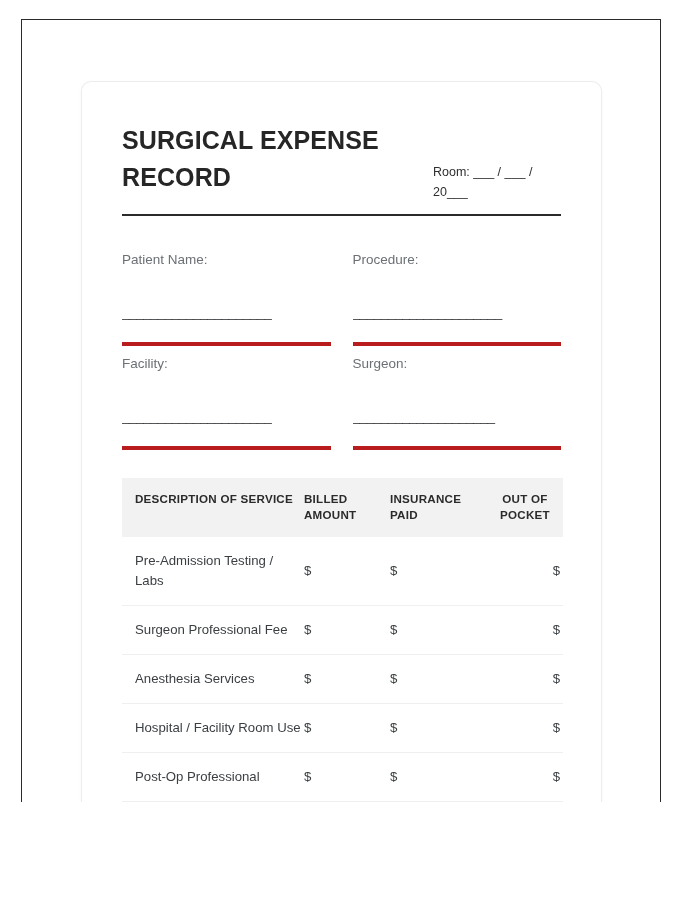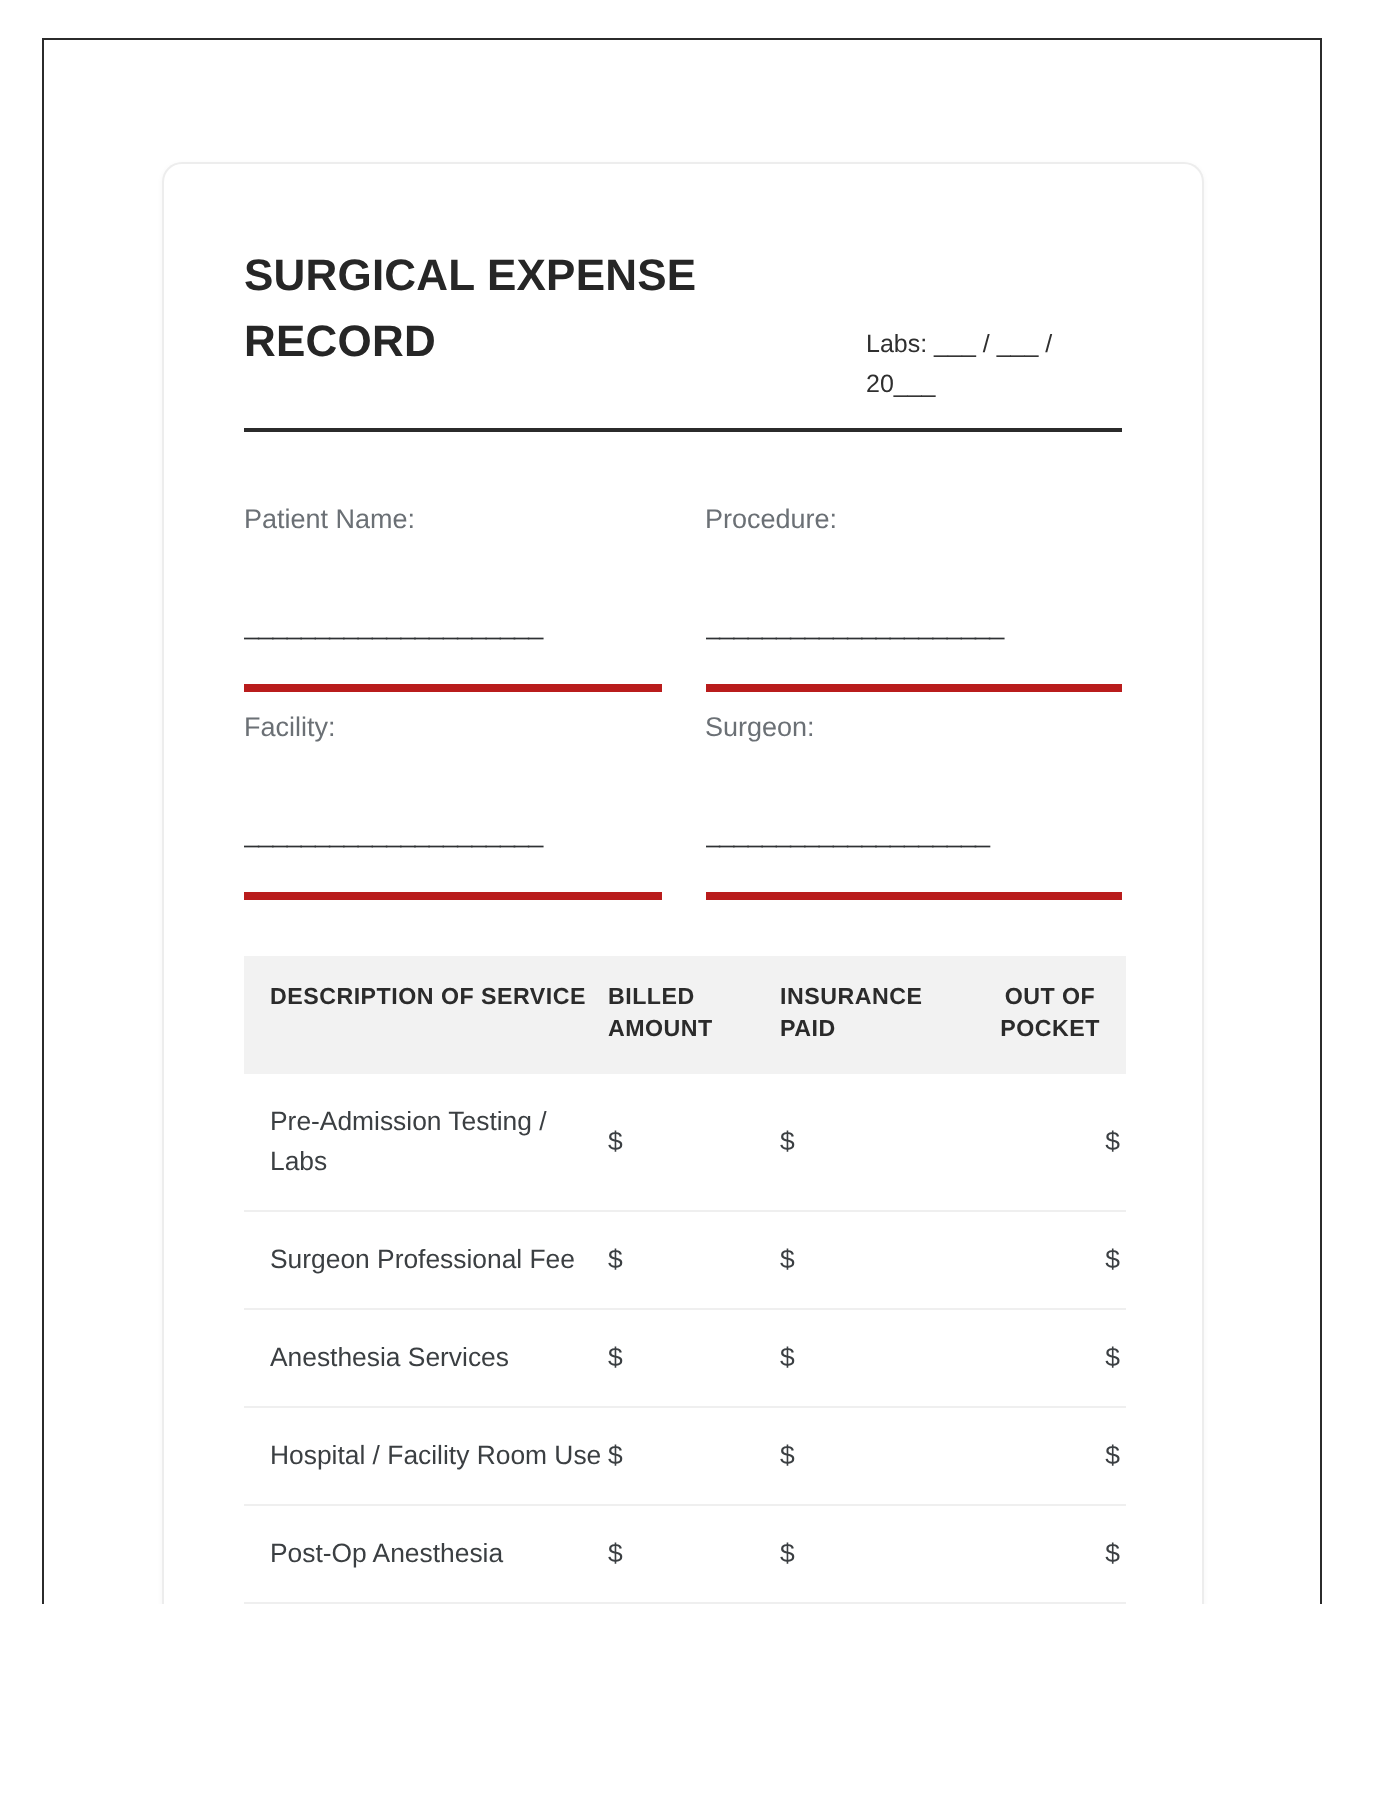--- a/index.html
+++ b/index.html
@@ -58,21 +58,21 @@
     padding: 40px 40px 0 40px;
   }
 
   
   .doc-header {
     display: flex;
     align-items: flex-start;
     justify-content: space-between;
   }
   .doc-title {
-    font-size: 22px;
+    font-size: 25px;
     font-weight: bold;
     color: #262626;
     line-height: 1.48;
     letter-spacing: 0.1px;
     margin: 0;
     max-width: 265px;
   }
   .date-block {
     font-size: 12.5px;
     color: #2f2f2f;
@@ -158,21 +158,21 @@
 </head>
 <body>
 
 <div id="viewport">
   <div id="page-frame">
     <div id="doc-card">
       <div class="card-inner">
 
         <div class="doc-header">
           <h1 class="doc-title">SURGICAL EXPENSE RECORD</h1>
-          <div class="date-block">Labs: ___ / ___ / 20___</div>
+          <div class="date-block">Room: ___ / ___ / 20___</div>
         </div>
         <div class="title-rule"></div>
 
         <div class="meta-grid">
           <div class="meta-cell">
             <div class="meta-label">Patient Name:</div>
             <div class="meta-line">_____________________</div>
           </div>
           <div class="meta-cell">
             <div class="meta-label">Procedure:</div>
@@ -222,21 +222,21 @@
               <td>$</td>
               <td class="c-out">$</td>
             </tr>
             <tr>
               <td class="c-desc">Hospital / Facility Room Use</td>
               <td>$</td>
               <td>$</td>
               <td class="c-out">$</td>
             </tr>
             <tr>
-              <td class="c-desc">Post-Op Anesthesia</td>
+              <td class="c-desc">Post-Op Professional</td>
               <td>$</td>
               <td>$</td>
               <td class="c-out">$</td>
             </tr>
           </tbody>
         </table>
 
       </div>
     </div>
   </div>

